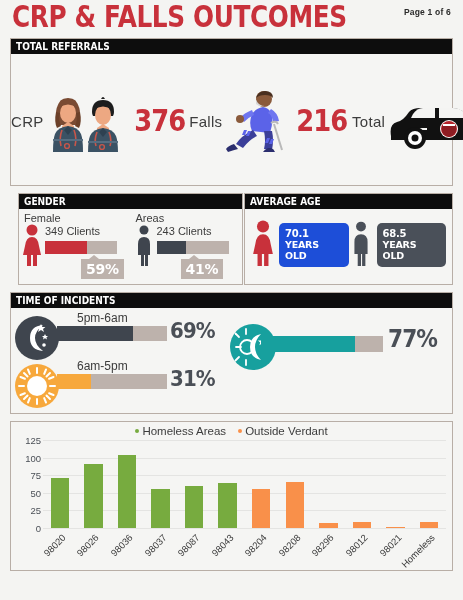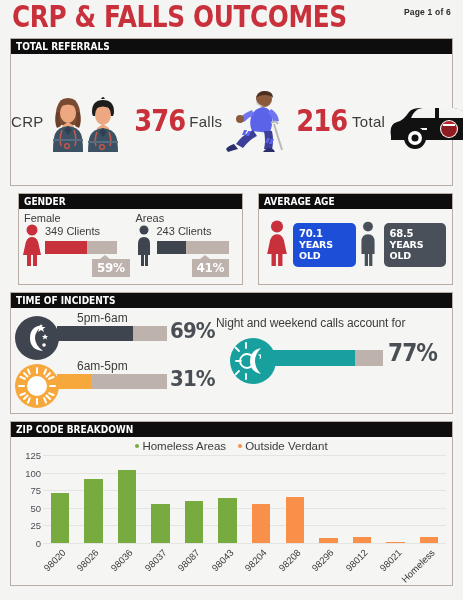--- a/index.html
+++ b/index.html
@@ -53,42 +53,42 @@
   .tr-label{font-size:15px;color:#3c3c3c;margin-top:4px;letter-spacing:.3px;}
   .tr-art{height:62px;display:flex;align-items:flex-end;justify-content:center;margin-top:2px;}
   .tr-num{
     font-family:"DejaVu Sans", sans-serif;
     font-weight:bold;font-size:30px;color:#c8313b;
     transform:scaleX(0.86);line-height:1;margin-top:3px;
     letter-spacing:-1px;
   }
 
   
-  .row2{display:flex;gap:15px;padding-left:8px;}
+  .row2{display:flex;gap:1px;padding-left:8px;}
   .row2 .panel{margin-bottom:7px;}
   .gender-panel{width:225px;}
   .age-panel{flex:1;}
 
   
   .gender-body{display:flex;height:72px;padding-top:3px;}
   .g-half{flex:1;position:relative;padding-left:4px;}
   .g-title{font-size:11px;color:#3c3c3c;margin-left:1px;}
   .g-clients{font-size:11px;color:#3c3c3c;position:absolute;left:26px;top:13px;white-space:nowrap;}
   .g-icon{position:absolute;left:3px;top:12px;}
   .g-track{
     position:absolute;left:26px;top:29px;width:72px;height:13px;
     background:#bdb2ac;
   }
   .g-fill{height:100%;}
   .g-tag{
     position:absolute;top:47px;
     background:#bdb2ac;color:#ffffff;
     font-family:"DejaVu Sans", sans-serif;
-    font-weight:bold;font-size:12px;
-    padding:2px 5px;letter-spacing:-.3px;margin-left:11px;
+    font-weight:bold;font-size:14px;
+    padding:2px 5px;letter-spacing:-.3px;
   }
   .g-tag:before{
     content:"";position:absolute;top:-4px;left:8px;
     border-left:5px solid transparent;border-right:5px solid transparent;
     border-bottom:4px solid #bdb2ac;
   }
 
   
   .age-body{display:flex;height:72px;align-items:center;justify-content:space-around;padding:0 6px;}
   .age-item{display:flex;align-items:center;gap:4px;}
@@ -390,21 +390,20 @@
           </div>
           <div class="toi-caption">6am-5pm</div>
           <div class="toi-track">
             <div class="toi-fill" style="width:31%;background:#f7a83c;"></div>
           </div>
           <div class="toi-pct">31%</div>
         </div>
       </div>
 
       <div class="toi-right">
-        <div class="toi-sent">Night and weekend calls account for</div>
         <div class="nw-wrap">
           <div class="nw-circle">
             <svg width="46" height="46" viewBox="0 0 46 46">
               <circle cx="23" cy="23" r="23" fill="#17a09e"></circle>
               <g stroke="#ffffff" stroke-width="1.8" stroke-linecap="round" fill="none">
                 <path d="M6 23 l5 0"></path>
                   <path d="M16 10 l0-5"></path>
                 <path d="M9 13 l-3.5-3.5"></path>
                   <path d="M9 33 l-3.5 3.5"></path>
                 <path d="M16 36 l0 5"></path>
@@ -418,23 +417,20 @@
             <div class="nw-fill" style="width:77%;"></div>
           </div>
           <div class="nw-pct">77%</div>
         </div>
       </div>
 
     </div>
   </div>
 
   <div class="panel">
-    <div class="panel-hd">
-      <span>ZIP CODE BREAKDOWN</span>
-    </div>
     <div class="panel-body chart-body">
       <div class="legend">
         <div class="legend-item">
           <span class="legend-dot" style="background:#77ab3f;"></span>
           <span>Homeless Areas</span>
         </div>
         <div class="legend-item">
           <span class="legend-dot" style="background:#f9904a;"></span>
           <span>Outside Verdant</span>
         </div>

